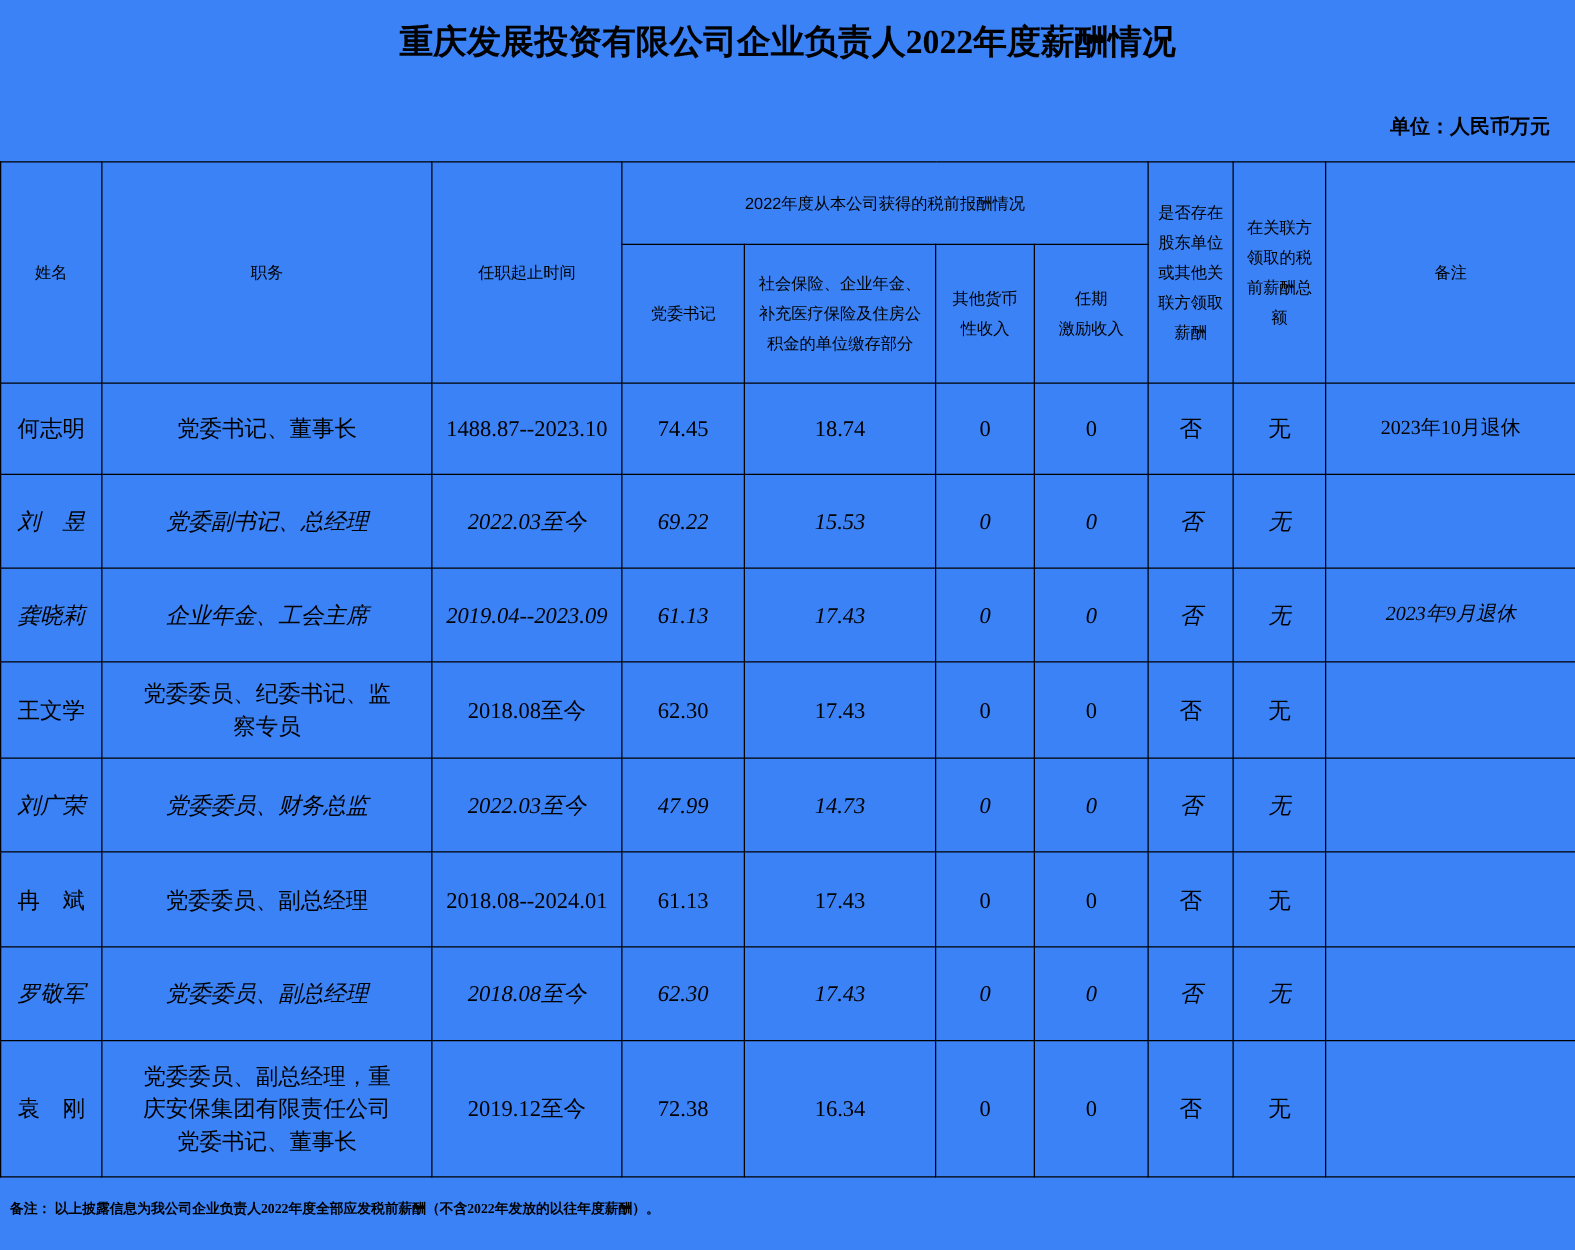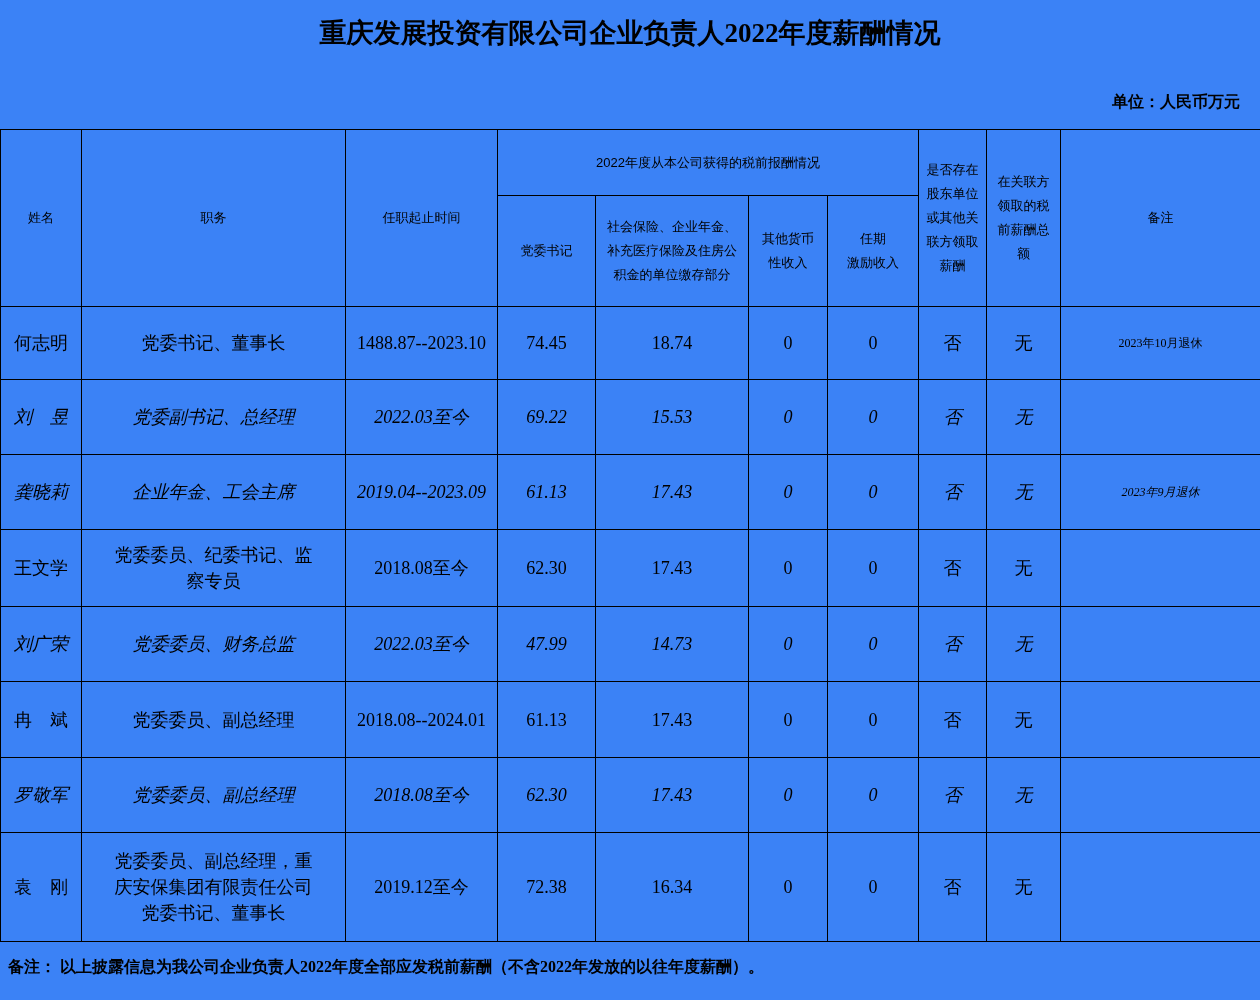--- a/index.html
+++ b/index.html
@@ -53,31 +53,31 @@
     font-size: 13px;
     line-height: 24px;
     white-space: pre-line;
     padding: 2px 6px;
   }
   .salary-table td {
     font-size: 18px;
     line-height: 26px;
   }
   .salary-table td.cell-position { padding: 2px 24px; }
-  .salary-table td.cell-remarks  { font-size: 12px; }
+  .salary-table td.cell-remarks  { font-size: 16px; }
   tr.hdr-top  { height: 66px; }
   tr.hdr-sub  { height: 111px; }
   tr.r-std    { height: 75px; font-style: italic; }
   tr.r-0      { height: 73px; }
   tr.r-3      { height: 77px; }
   tr.r-5      { height: 76px; }
   tr.r-7      { height: 109px; }
   .footnote {
     margin: 13px 0 0 8px;
-    font-size: 16px;
+    font-size: 11px;
     line-height: 24px;
     font-weight: bold;
   }
 </style>
 </head>
 <body>
 
 <div class="page">
 
   <h1 class="doc-title">重庆发展投资有限公司企业负责人2022年度薪酬情况</h1>

